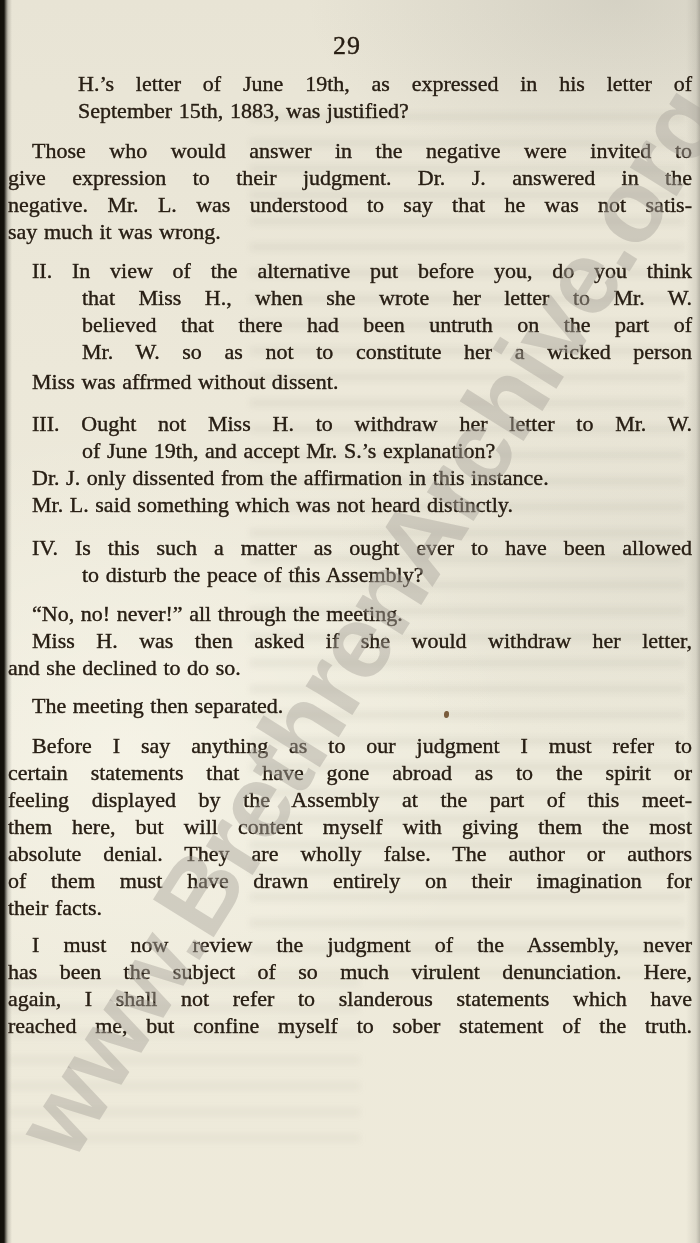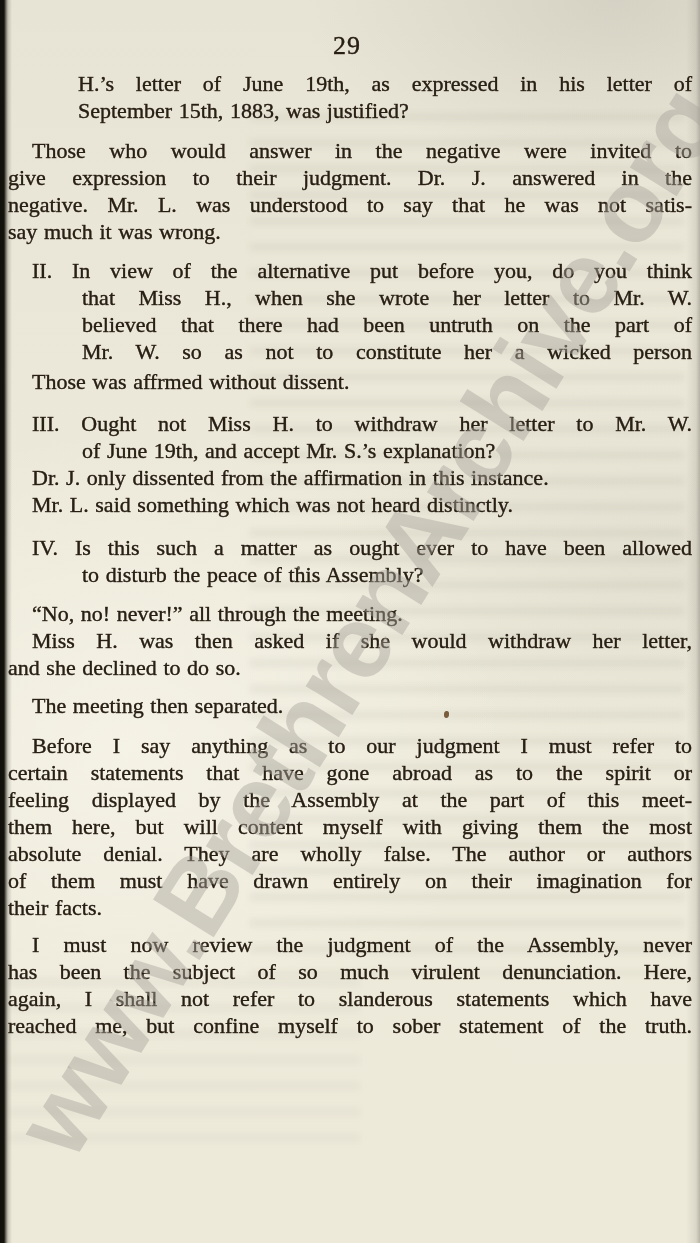--- a/index.html
+++ b/index.html
@@ -156,21 +156,21 @@
         <div class="line">negative. Mr. L. was understood to say that he was not satis-</div>
         <div class="line last">say much it was wrong.</div>
       </div>
       <div class="p p-item">
         <div class="line">II. In view of the alternative put before you, do you think</div>
         <div class="line">that Miss H., when she wrote her letter to Mr. W.</div>
         <div class="line">believed that there had been untruth on the part of</div>
         <div class="line">Mr. W. so as not to constitute her a wicked person</div>
       </div>
       <div class="p p-para">
-        <div class="line last">Those was affrmed without dissent.</div>
+        <div class="line last">Miss was affrmed without dissent.</div>
       </div>
       <div class="p p-item">
         <div class="line">III. Ought not Miss H. to withdraw her letter to Mr. W.</div>
         <div class="line last">of June 19th, and accept Mr. S.’s explanation?</div>
       </div>
       <div class="p p-para">
         <div class="line last">Dr. J. only dissented from the affirmation in this instance.</div>
       </div>
       <div class="p p-para">
         <div class="line last">Mr. L. said something which was not heard distinctly.</div>

